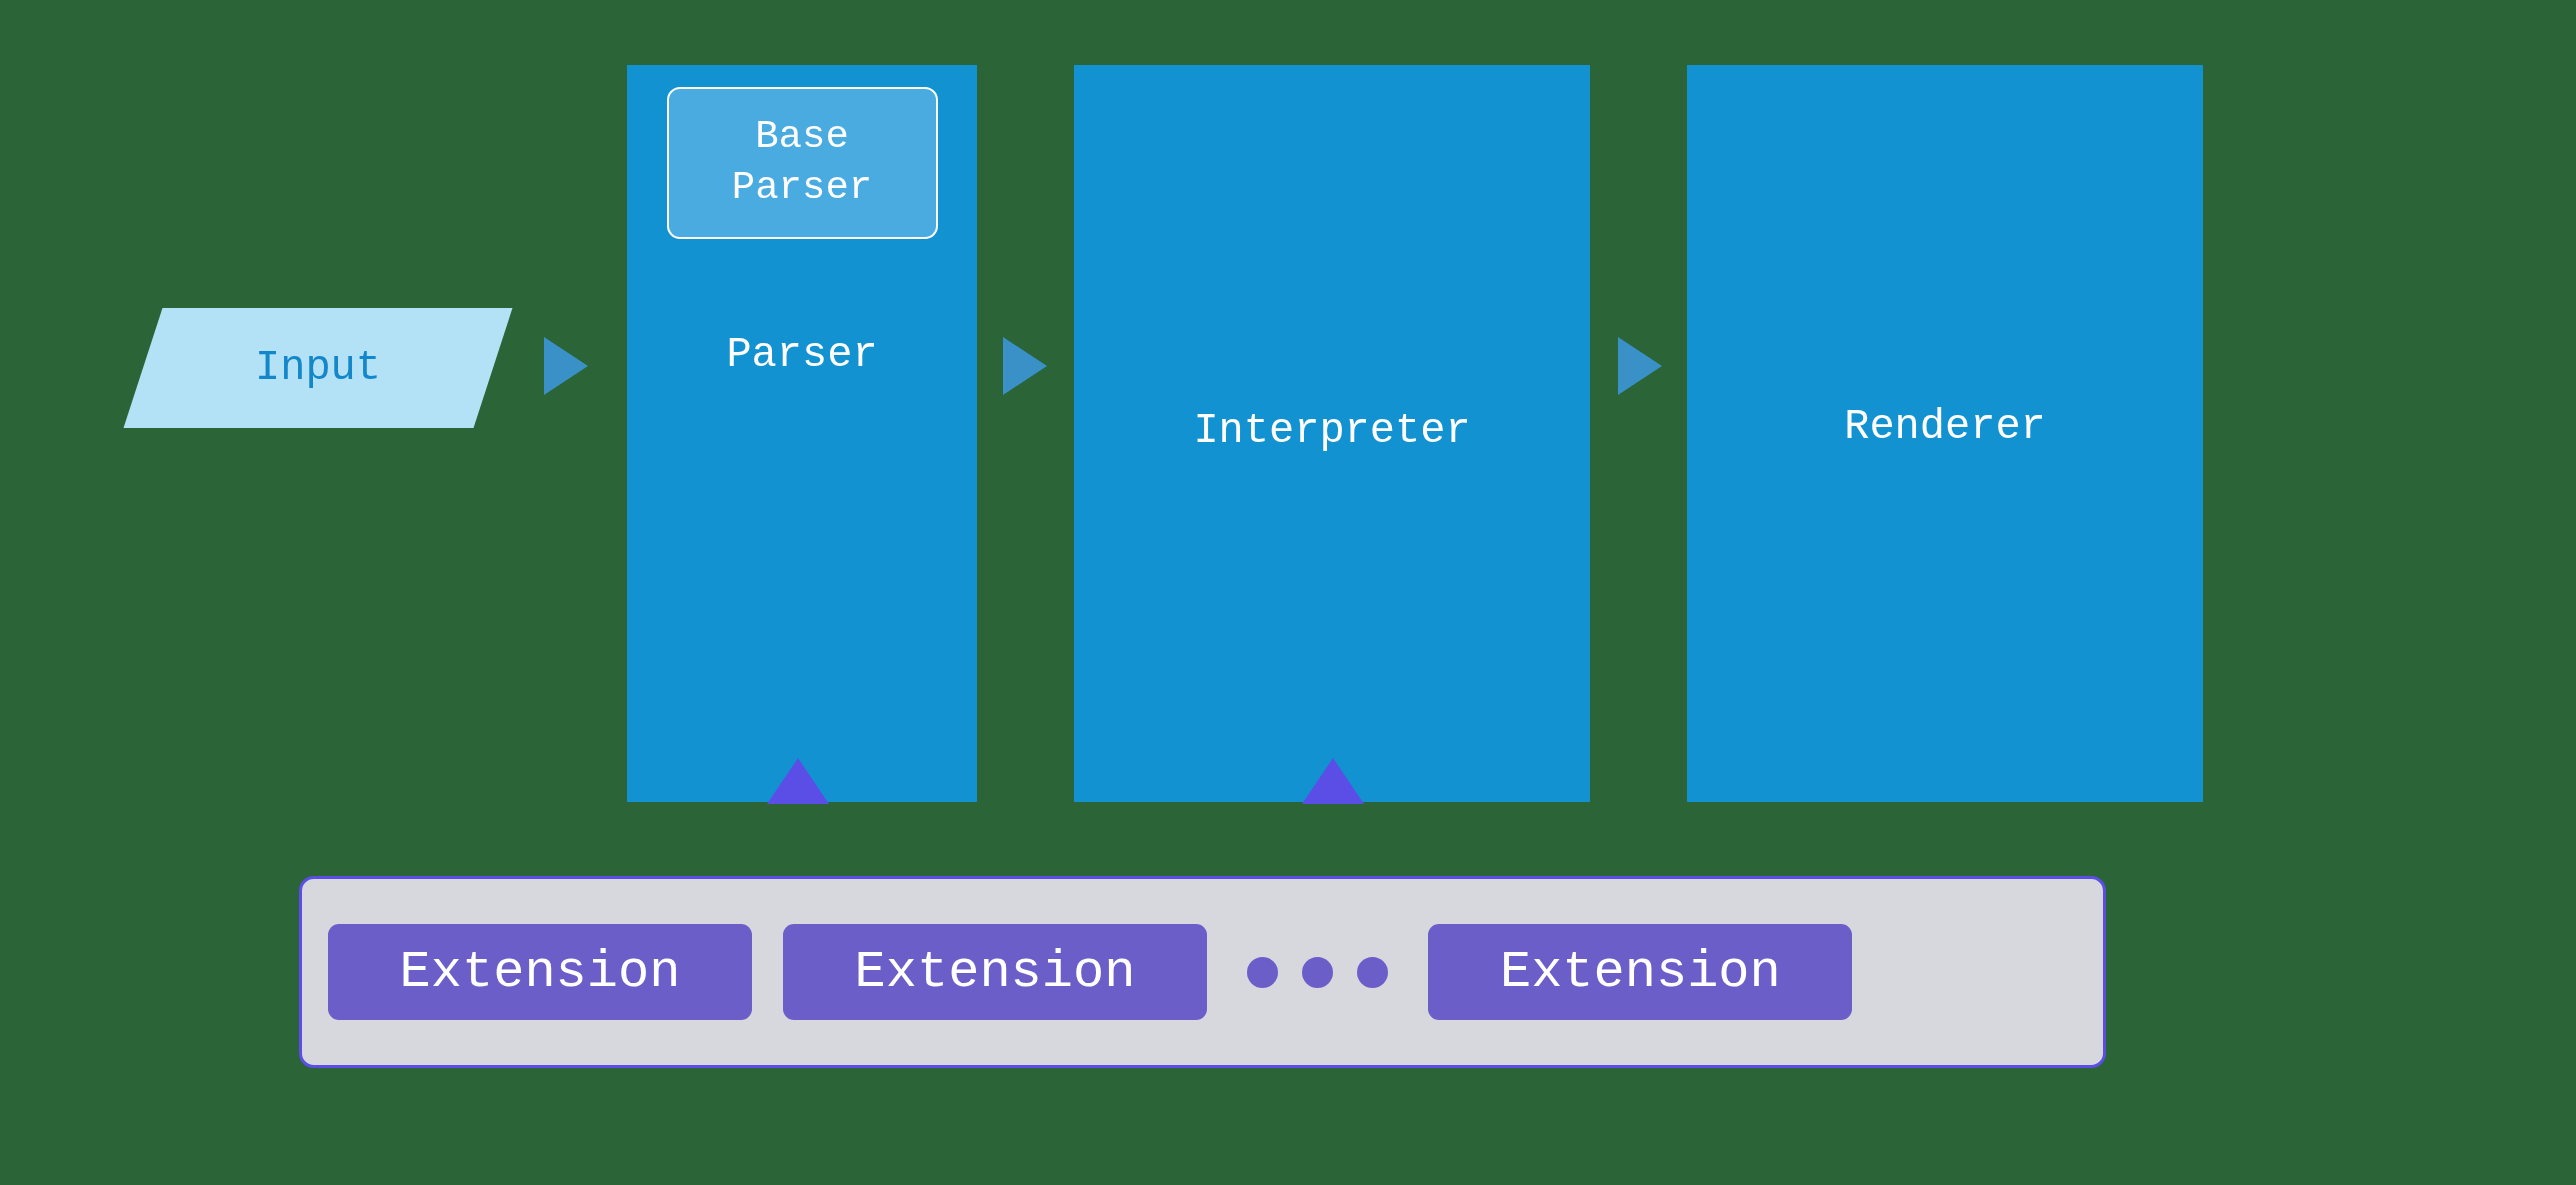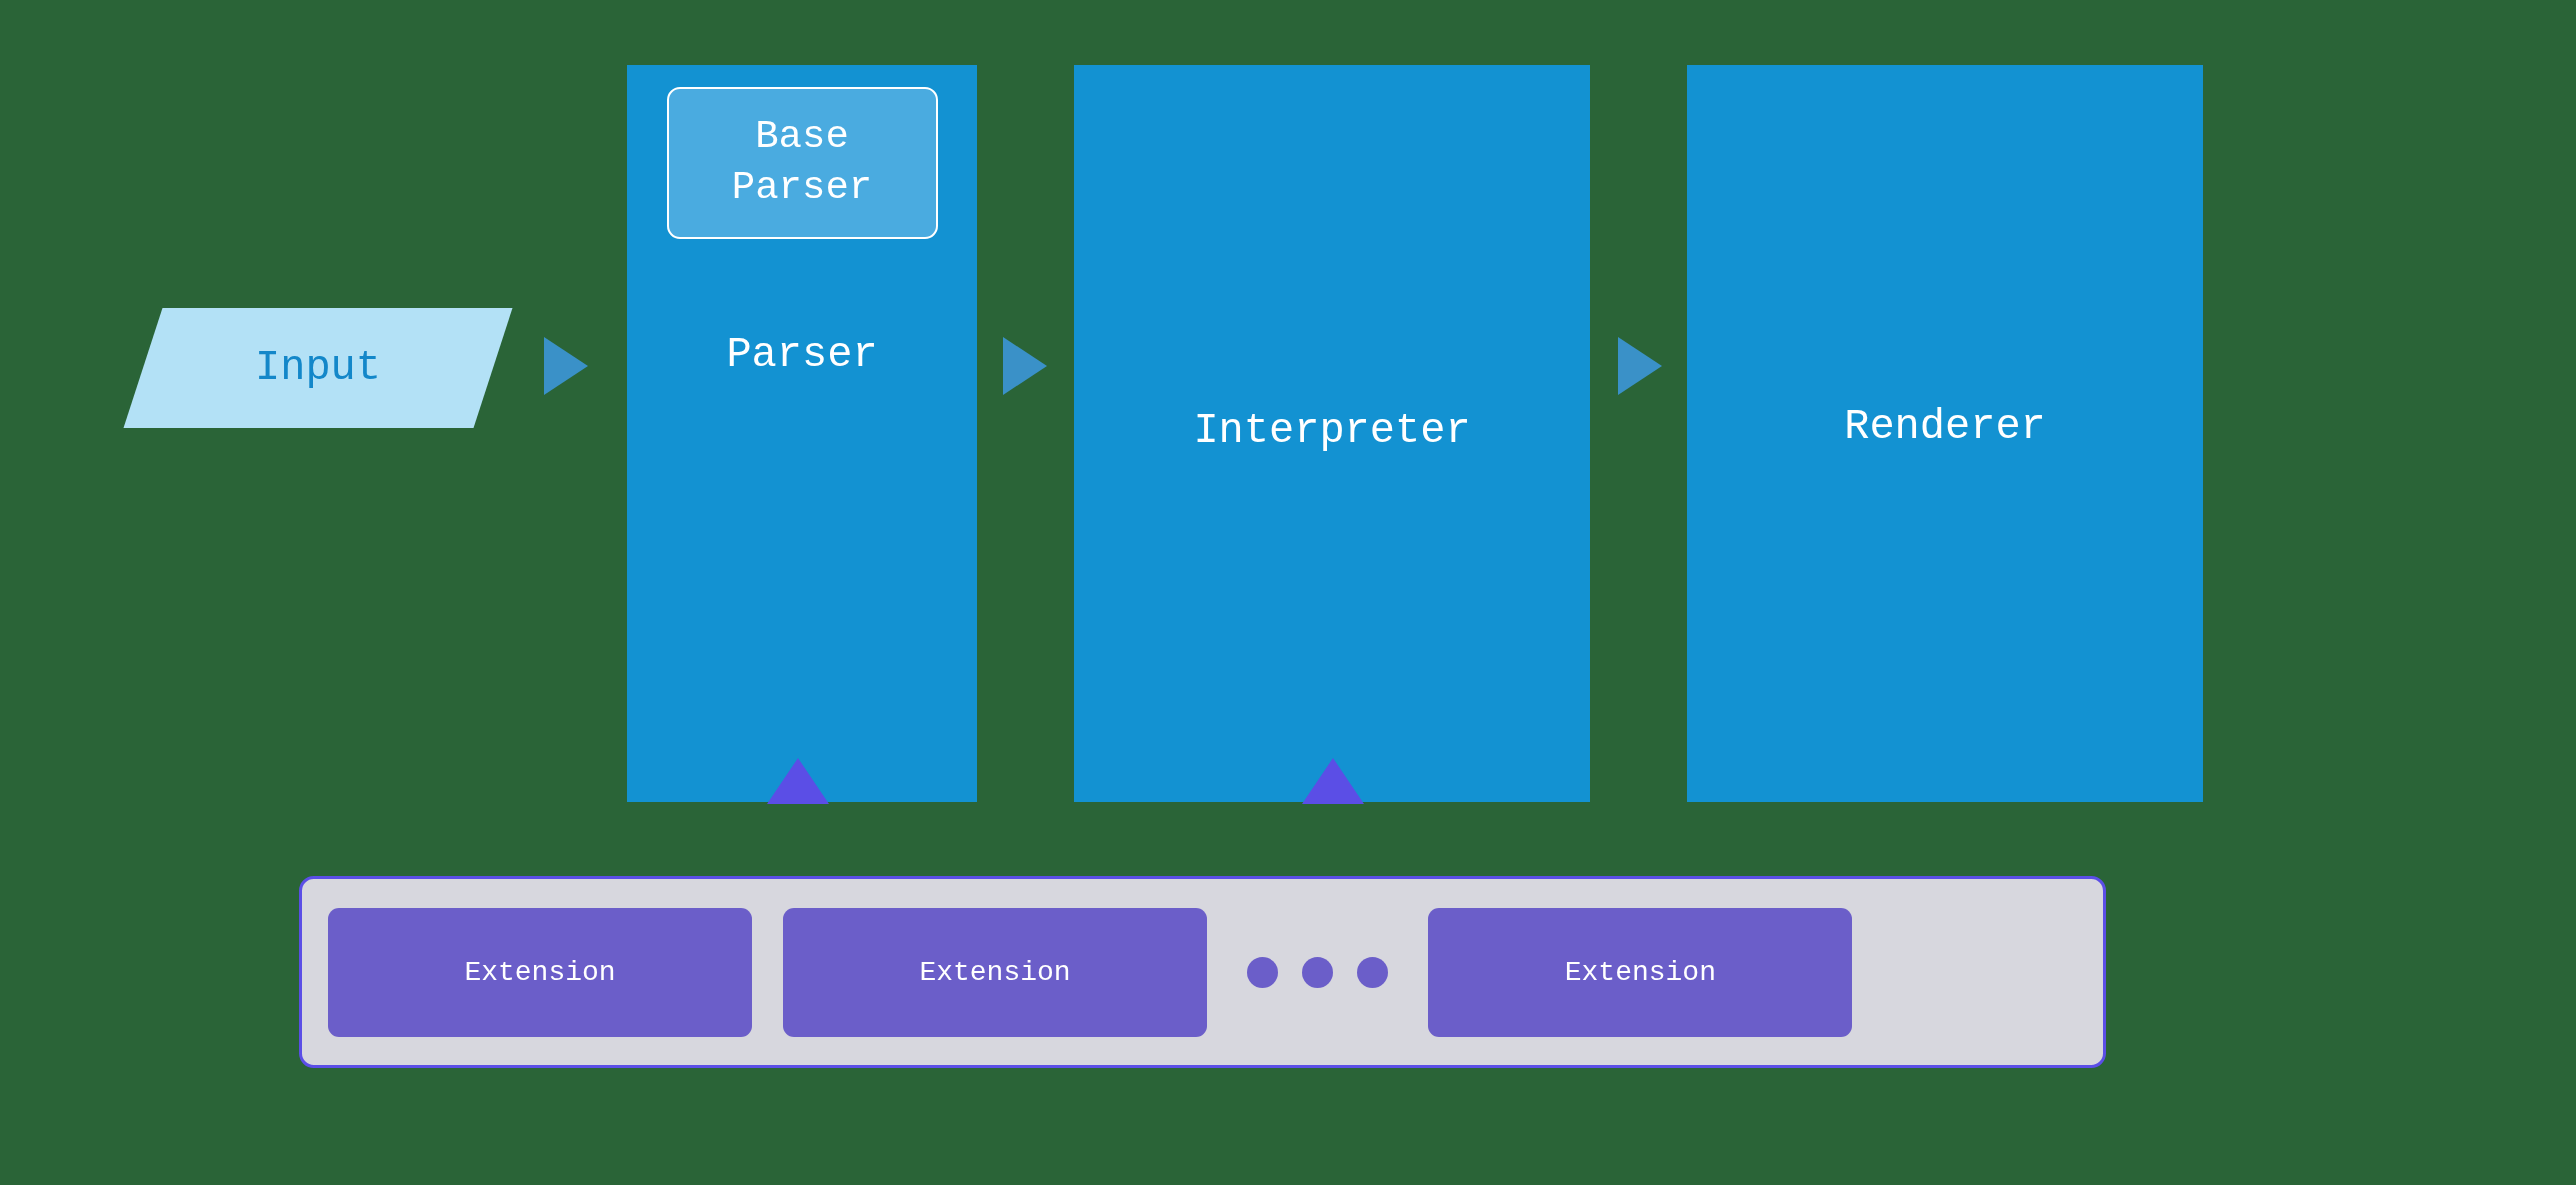--- a/index.html
+++ b/index.html
@@ -125,27 +125,27 @@
     border: 3.7px solid #5b4ee6;
     border-radius: 14.8px;
     display: flex;
     align-items: center;
     padding: 0 26px;
     box-sizing: border-box;
     gap: 31px;
   }
   .ext-box {
     flex: 0 0 424px;
-    height: 129px;
+    height: 96px;
     background: #6b5ec9;
     border-radius: 11px;
     display: flex;
     align-items: center;
     justify-content: center;
-    font-size: 28px;
+    font-size: 52px;
     color: #ffffff;
   }
   .dots {
     flex: 0 0 auto;
     display: flex;
     gap: 24px;
     margin: 0 9.2px;
   }
   .dot {
     width: 31px;

